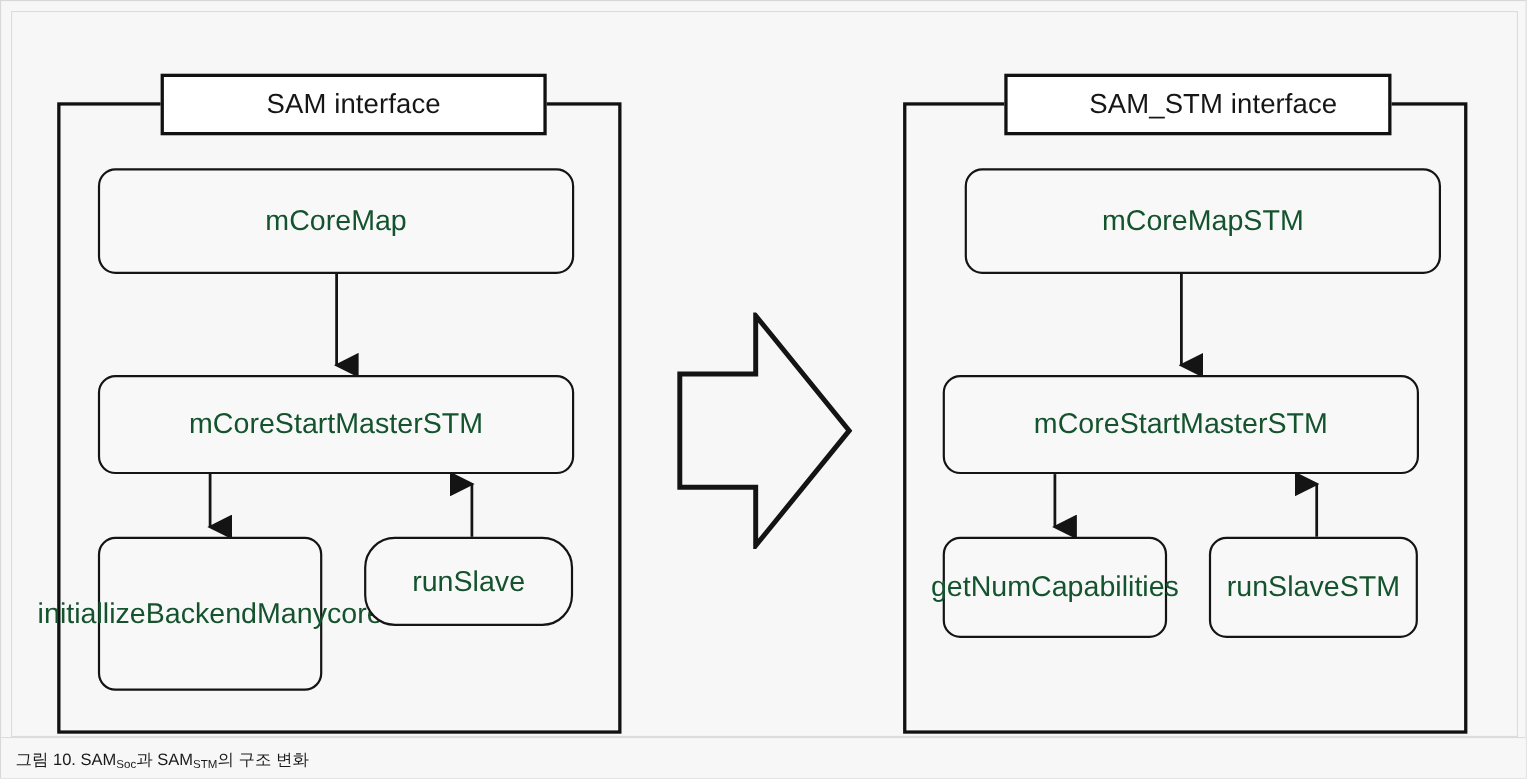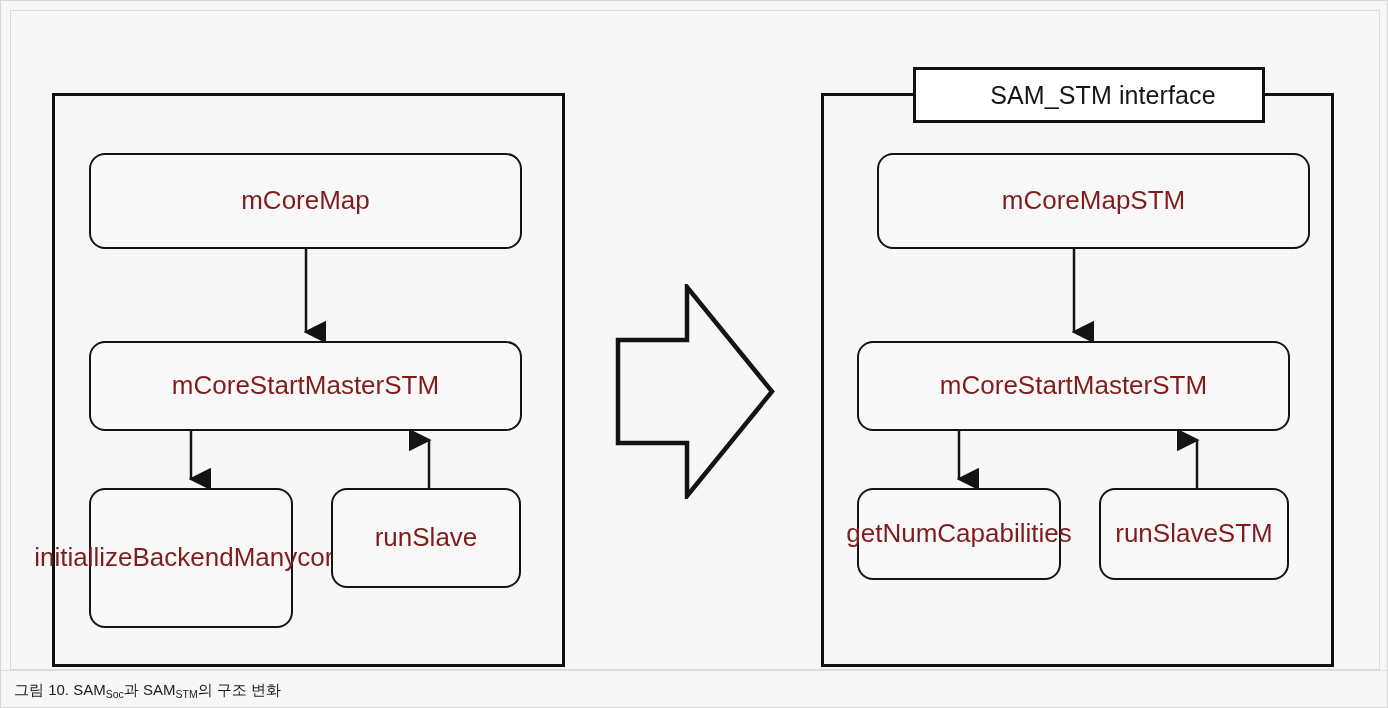--- a/index.html
+++ b/index.html
@@ -70,32 +70,32 @@
     position: absolute;
     border: 2.5px solid #141414;
     border-radius: 16px;
     background: #f8f8f8;
     box-sizing: border-box;
     display: flex;
     align-items: center;
     justify-content: center;
     text-align: center;
     font-size: 26px;
-    color: #7f1d1d;
+    color: #14532d;
     line-height: 1.22;
     padding: 2px 8px;
     z-index: 3;
   }
   .node.small { font-size: 26px; }
 
   
   #node-l-top    { left: 88px;  top: 152px; width: 433px; height: 96px; }
   #node-l-mid    { left: 88px;  top: 340px; width: 433px; height: 90px; }
   #node-l-b1     { left: 88px;  top: 487px; width: 204px; height: 140px; }
-  #node-l-b2     { left: 330px; top: 487px; width: 190px; height: 100px; }
+  #node-l-b2     { left: 330px; top: 487px; width: 190px; height: 81px; border-radius: 28px; }
 
   
   #node-r-top    { left: 856px;  top: 152px; width: 433px; height: 96px; margin-left: 20px; }
   #node-r-mid    { left: 856px;  top: 340px; width: 433px; height: 90px; }
   #node-r-b1     { left: 856px;  top: 487px; width: 204px; height: 92px; }
   #node-r-b2     { left: 1098px; top: 487px; width: 190px; height: 92px; }
 
   
   #connectors {
     position: absolute;
@@ -168,20 +168,23 @@
 
       <line x1="1073" y1="248" x2="1073" y2="331" stroke="#141414" stroke-width="2.5" marker-end="url(#arrowdown)"></line>
 
       <line x1="958" y1="430" x2="958" y2="478" stroke="#141414" stroke-width="2.5" marker-end="url(#arrowdown)"></line>
 
       <line x1="1196" y1="487" x2="1196" y2="439" stroke="#141414" stroke-width="2.5" marker-end="url(#arrowup)"></line>
     </svg>
 
     <div class="package" id="package-left"></div>
 
+    <div class="package-header" id="header-left">
+      <span>SAM interface</span>
+    </div>
 
     <div class="node" id="node-l-top">
       <span>mCoreMap</span>
     </div>
 
     <div class="node" id="node-l-mid">
       <span>mCoreStartMasterSTM</span>
     </div>
 
     <div class="node small" id="node-l-b1">

